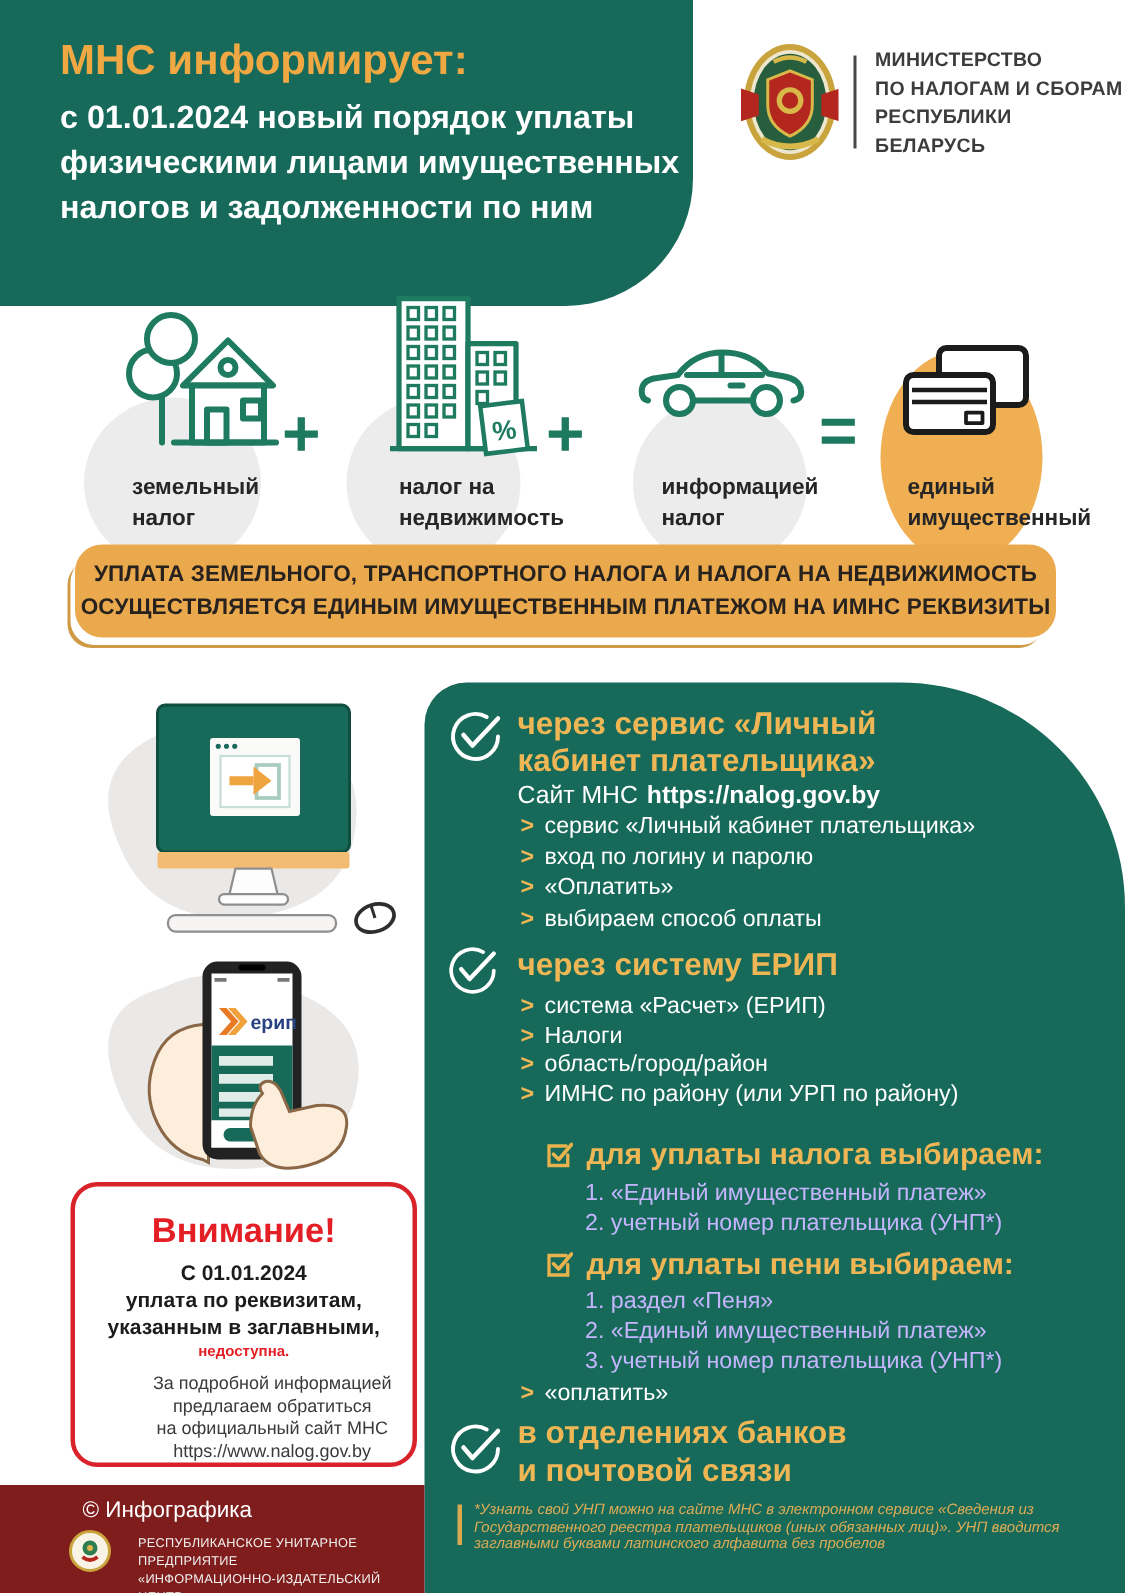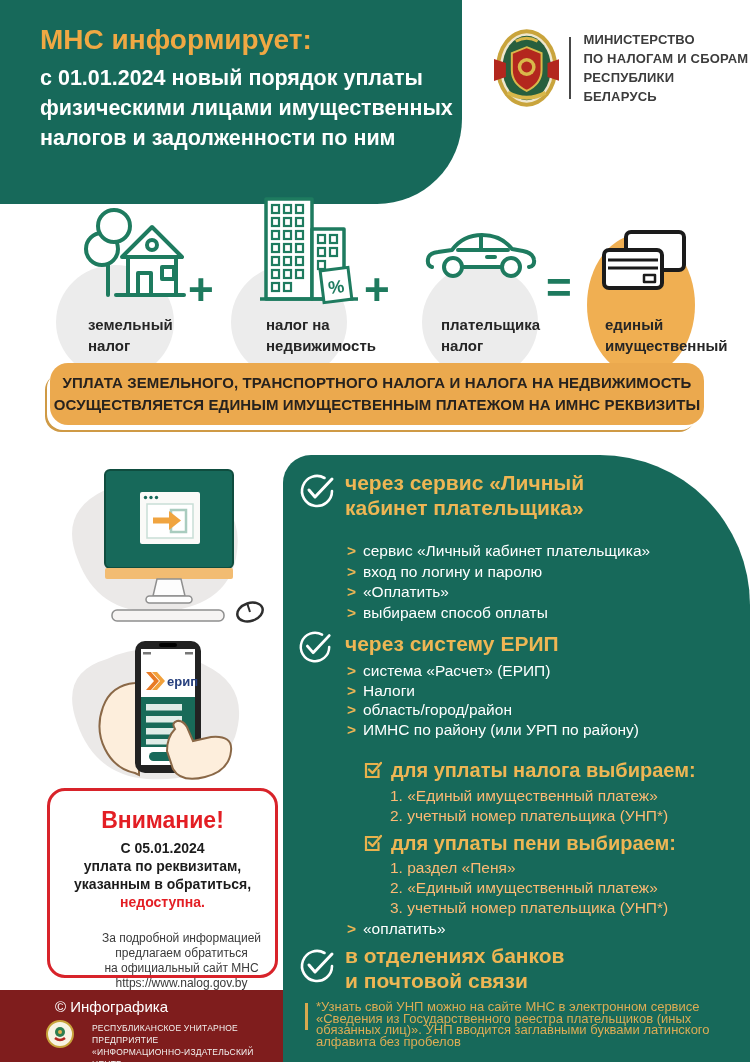--- a/index.html
+++ b/index.html
@@ -29,41 +29,41 @@
   .banner{position:absolute;left:50px;top:363px;width:654px;height:62px;background:#EBA94E;
           border-radius:18px;text-align:center;box-sizing:border-box;padding-top:9px;
           box-shadow:-5px 7px 0 -2px #ffffff,-7px 9px 0 -2px #CF9A45;}
   .banner div{font-size:15px;font-weight:bold;color:#27221E;line-height:22px;letter-spacing:.1px;}
 
   
   .warning{position:absolute;left:47px;top:788px;width:231px;height:190px;background:#fff;
            border:3px solid #D8232A;border-radius:18px;text-align:center;box-sizing:border-box;padding-top:16px;}
   .w-title{font-size:23px;font-weight:bold;color:#E31E24;margin-bottom:5px;}
   .w-b{font-size:14px;font-weight:bold;color:#1C1C1C;line-height:18px;}
-  .w-red{font-size:14px;font-weight:bold;color:#E31E24;line-height:18px;margin-bottom:20px;}
+  .w-red{font-size:10px;font-weight:bold;color:#E31E24;line-height:18px;margin-bottom:4px;}
   .w-n{font-size:12px;color:#3A3A3A;line-height:15px;padding-left:38px;}
 
   
   .panel{position:absolute;left:283px;top:455px;width:467px;height:607px;background:#17695A;
          border-radius:28px 150px 0 0;}
   .panel *{box-sizing:border-box;}
   .abs{position:absolute;}
   .sec-title{font-size:21px;font-weight:bold;color:#EEB654;line-height:25px;}
   .site{font-size:16.5px;color:#fff;}
   .site b{margin-left:6px;}
   .plist{font-size:15.5px;color:#fff;line-height:20.5px;}
   .plist .row{white-space:nowrap;}
   .mk{color:#EEB654;font-weight:bold;display:inline-block;width:16px;}
   .mk::before{content:">";}
   .mk.blank::before{content:"";}
-  .steps{font-size:15.5px;color:#fdba74;line-height:20px;white-space:nowrap;}
+  .steps{font-size:15.5px;color:#c4b5fd;line-height:20px;white-space:nowrap;}
   .sub-head{display:flex;align-items:flex-start;gap:9px;}
   .sub-title{font-size:20px;font-weight:bold;color:#EEB654;line-height:19px;}
   .fnote-bar{width:3px;height:27px;background:#D8A94F;}
-  .fnote{width:414px;font-size:13px;color:#DCAC55;line-height:11.5px;}
+  .fnote{width:414px;font-size:10px;font-style:italic;color:#DCAC55;line-height:11.5px;}
 
   
   .footer{position:absolute;left:0;top:990px;width:283px;height:92px;background:#7f1d1d;}
   .f-copy{position:absolute;left:55px;top:8px;font-size:15px;color:#fff;}
   .f-logo{position:absolute;left:46px;top:30px;}
   .f-org{position:absolute;left:92px;top:32px;font-size:8.5px;color:#F2F1EF;line-height:12px;letter-spacing:.2px;}
 </style>
 </head>
 <body>
 
@@ -185,21 +185,21 @@
 
   <div class="eq-label" style="left:88px;top:314px">
     <div>земельный</div>
       <div>налог</div>
   </div>
   <div class="eq-label" style="left:266px;top:314px">
     <div>налог на</div>
       <div>недвижимость</div>
   </div>
   <div class="eq-label" style="left:441px;top:314px">
-    <div>плательщика</div>
+    <div>информацией</div>
       <div>налог</div>
   </div>
   <div class="eq-label" style="left:605px;top:314px">
     <div>единый</div>
       <div>имущественный</div>
       <div>платеж</div>
   </div>
 
   <div class="banner">
     <div>УПЛАТА ЗЕМЕЛЬНОГО, ТРАНСПОРТНОГО НАЛОГА И НАЛОГА НА НЕДВИЖИМОСТЬ</div>
@@ -243,39 +243,42 @@
     <rect x="91" y="91" width="36" height="6.5" fill="#DFECE7"></rect>
     <rect x="91" y="103" width="36" height="6.5" fill="#DFECE7"></rect>
     <rect x="91" y="114" width="22" height="5.5" fill="#DFECE7"></rect>
     <rect x="86" y="122" width="54" height="18" fill="#fff"></rect>
     <rect x="94" y="127" width="30" height="9" rx="4.5" fill="#17695A"></rect>
     <path d="M120 104 Q116 98 122 96 Q128 95 132 102 L138 116 L156 112 Q178 110 176 126 Q174 146 150 152 Q126 158 118 144 L112 126 Q112 112 120 104 Z" fill="#FDEEDC" stroke="#8A6847" stroke-width="2"></path>
   </svg>
 
   <div class="warning">
     <div class="w-title">Внимание!</div>
-    <div class="w-b">С 05.01.2024</div>
+    <div class="w-b">С 01.01.2024</div>
     <div class="w-b">уплата по реквизитам,</div>
-    <div class="w-b">указанным в обратиться,</div>
+    <div class="w-b">указанным в заглавными,</div>
     <div class="w-red">недоступна.</div>
     <div class="w-n">За подробной информацией</div>
     <div class="w-n">предлагаем обратиться</div>
     <div class="w-n">на официальный сайт МНС</div>
     <div class="w-n">https://www.nalog.gov.by</div>
   </div>
 
   <div class="panel">
 
     <svg class="abs" style="left:15px;top:17px" width="38" height="38" viewBox="0 0 38 38">
       <path d="M34 19 A15 15 0 1 1 26.5 6" fill="none" stroke="#fff" stroke-width="2.6" stroke-linecap="round"></path>
       <path d="M11 18 L17 25 L34 7" fill="none" stroke="#fff" stroke-width="3" stroke-linecap="round" stroke-linejoin="round"></path>
     </svg>
     <div class="abs sec-title" style="left:62px;top:15px">
       <div>через сервис «Личный</div>
       <div>кабинет плательщика»</div>
+    </div>
+    <div class="abs site" style="left:62px;top:66px">
+      <span>Сайт МНС</span><b>https://nalog.gov.by</b>
     </div>
     <div class="abs plist" style="left:64px;top:86px">
       <div class="row"><span class="mk"></span><span>сервис «Личный кабинет плательщика»</span></div>
       <div class="row"><span class="mk"></span><span>вход по логину и паролю</span></div>
       <div class="row"><span class="mk"></span><span>«Оплатить»</span></div>
       <div class="row"><span class="mk"></span><span>выбираем способ оплаты</span></div>
     </div>
 
     <svg class="abs" style="left:14px;top:174px" width="36" height="36" viewBox="0 0 38 38">
       <path d="M34 19 A15 15 0 1 1 26.5 6" fill="none" stroke="#fff" stroke-width="2.6" stroke-linecap="round"></path>

